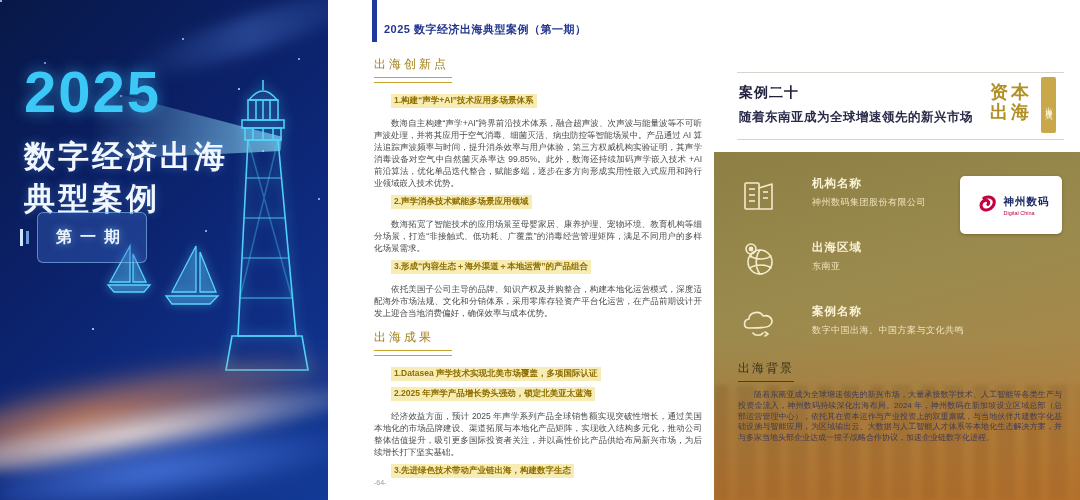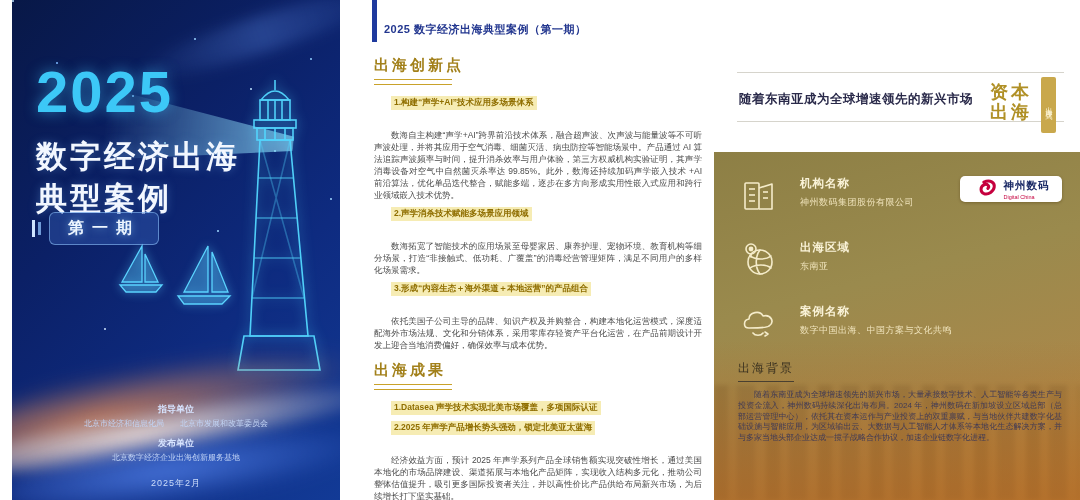--- a/index.html
+++ b/index.html
@@ -1,20 +1,20 @@
 <!DOCTYPE html>
 <html><head>
 <meta charset="utf-8">
 <style>
   html,body{margin:0;padding:0;background:#ffffff;}
   .canvas{position:relative;width:1080px;height:500px;overflow:hidden;background:#fff;
           font-family:"Liberation Sans","DejaVu Sans",sans-serif;}
 
   
-  .cover{position:absolute;left:12px;top:0;width:328px;height:500px;overflow:hidden;
+  .cover{position:absolute;left:0;top:0;width:328px;height:500px;overflow:hidden;
          background:linear-gradient(135deg,#081847 0%,#0b2066 35%,#0e2b80 65%,#123a96 100%);}
   .stars{position:absolute;left:0;top:0;width:2px;height:2px;border-radius:50%;background:#bfe4ff;
          box-shadow:182px 38px #9fd8ff,238px 88px #bfe6ff,298px 58px #8fd0ff,152px 142px #a9d9f2,
          318px 198px #9fd8ff,44px 62px #7fb8ff,92px 328px #cfe6ff,262px 150px #86c8f0,
          205px 230px #9fd8ff,120px 95px #6fa8e8,330px 120px #bfe6ff,30px 200px #5f90d8;}
   .beam{position:absolute;left:92px;top:98px;width:190px;height:72px;transform:rotate(6deg);
         background:linear-gradient(to left,rgba(150,230,255,.65),rgba(150,230,255,0));
         clip-path:polygon(100% 40%,0 0,0 100%,100% 60%);filter:blur(1px);}
   .lighthouse{position:absolute;right:6px;top:78px;filter:drop-shadow(0 0 6px rgba(80,215,255,.75));}
   .boats{position:absolute;left:100px;top:238px;filter:drop-shadow(0 0 5px rgba(90,210,255,.7));}
@@ -29,39 +29,39 @@
       background:linear-gradient(to right,rgba(90,140,255,0),rgba(110,160,255,.28),rgba(90,140,255,0));}
   .c-year{position:absolute;left:24px;top:58px;font-size:58px;font-weight:bold;color:#3cc8f7;
           letter-spacing:2px;text-shadow:0 0 14px rgba(70,200,255,.55);}
   .c-title{position:absolute;left:24px;color:#f2f7ff;font-weight:bold;font-size:31px;letter-spacing:3px;
            text-shadow:0 0 10px rgba(120,190,255,.35);}
   .c-t1{top:136px;} .c-t2{top:178px;}
   .badge-row{position:absolute;left:20px;top:212px;display:flex;align-items:center;gap:8px;}
   .tickbars{display:flex;gap:3px;}
   .tickbars i{display:block;width:3px;height:17px;background:#cfe4ff;}
   .tickbars i:last-child{background:#6f9bd8;height:13px;margin-top:2px;}
-  .issue-badge{padding:5px 18px;background:rgba(64,110,200,.35);border:1px solid rgba(150,200,255,.55);
+  .issue-badge{padding:14px 18px;background:rgba(64,110,200,.35);border:1px solid rgba(150,200,255,.55);
                border-radius:6px;color:#ecf5ff;font-size:16px;font-weight:bold;letter-spacing:8px;
                text-shadow:0 0 8px rgba(140,210,255,.6);}
   .c-footer{position:absolute;left:0;right:0;bottom:10px;text-align:center;color:#d7e4ff;}
   .c-f-label{font-size:9px;font-weight:bold;margin-bottom:2px;}
   .c-f-orgs{font-size:8px;margin-bottom:8px;color:#c2d4f5;}
   .c-f-org2{font-size:8px;margin-bottom:14px;color:#c2d4f5;}
   .c-date{font-size:9px;letter-spacing:1px;color:#cdddfa;}
 
   
   .report{position:absolute;left:358px;top:0;width:352px;height:500px;background:#fff;}
   .corner-bar{position:absolute;left:14px;top:0;width:5px;height:42px;background:#1f3a9e;}
   .rp-header{position:absolute;left:26px;top:22px;font-size:11px;font-weight:bold;color:#22368f;letter-spacing:.5px;}
   .rp-body{position:absolute;left:16px;right:8px;top:56px;}
-  .sec-title{color:#a2801a;font-size:15px;font-weight:bold;letter-spacing:3px;}
+  .sec-title{color:#a2801a;font-size:12px;font-weight:normal;letter-spacing:3px;}
   .sec-rule{width:78px;height:4px;border-top:1px solid #c9a22a;border-bottom:1px solid #c9a22a;margin:4px 0 6px 0;}
   .pt-title{display:inline-block;background:#f6ecb4;color:#8f6e00;font-size:8.5px;font-weight:bold;
             padding:1px 3px;margin:4px 0 1px 17px;}
-  .pt-body{font-size:8.5px;line-height:12px;color:#4c4c4c;text-align:justify;text-indent:2em;margin:18px 0 1px 0;}
+  .pt-body{font-size:8.5px;line-height:12px;color:#4c4c4c;text-align:justify;text-indent:2em;margin:8px 0 1px 0;}
   .sec2{margin-top:10px;}
   .page-num{position:absolute;left:16px;bottom:14px;font-size:7px;color:#9a9a9a;}
 
   
   .case{position:absolute;left:710px;top:0;width:370px;height:500px;background:#fff;}
   .case-head{position:absolute;left:27px;right:16px;top:72px;border-top:1px solid #d6d4cc;
              border-bottom:1px solid #d6d4cc;padding:11px 0 13px 2px;}
   .case-no{font-size:14px;font-weight:bold;color:#21213d;letter-spacing:1px;}
   .case-title{font-size:12.5px;font-weight:bold;color:#2a2a4a;margin-top:7px;letter-spacing:.5px;}
   .mode-tag{position:absolute;right:32px;top:9px;width:42px;text-align:center;color:#b09026;
@@ -72,24 +72,24 @@
   .gold{position:absolute;left:4px;right:0;top:152px;bottom:0;overflow:hidden;
         background:linear-gradient(165deg,#8d7f45 0%,#9a8a4d 38%,#a8884a 68%,#bf8a3e 100%);}
   .haze{position:absolute;left:0;right:0;bottom:0;height:160px;
         background:linear-gradient(to top,rgba(175,95,30,.55),rgba(175,95,30,0));}
   .bldg{position:absolute;left:0;right:0;bottom:0;height:115px;opacity:.45;filter:blur(2px);
         background:repeating-linear-gradient(90deg,rgba(90,60,20,.45) 0 14px,rgba(130,85,35,.15) 14px 23px,
         rgba(80,55,25,.38) 23px 41px,rgba(140,95,40,.12) 41px 52px);}
   .gold-inner{position:absolute;left:24px;right:18px;top:0;}
   .field{display:flex;align-items:flex-start;margin-top:22px;}
   .field .f-icon{width:42px;flex:none;}
-  .f-text{margin-left:20px;padding-top:2px;}
+  .f-text{margin-left:32px;padding-top:2px;}
   .f-label{font-size:11.5px;font-weight:bold;color:#faf3d8;letter-spacing:1px;}
   .f-value{font-size:9px;color:#efe3bb;margin-top:5px;letter-spacing:.5px;}
-  .logo-box{position:absolute;right:0px;top:24px;width:102px;height:26px;background:#fff;border-radius:5px;
+  .logo-box{position:absolute;right:0px;top:24px;width:102px;height:58px;background:#fff;border-radius:5px;
             display:flex;align-items:center;justify-content:center;gap:5px;box-shadow:0 1px 3px rgba(60,40,0,.35);}
   .logo-txt .cn{font-size:10.5px;font-weight:bold;color:#1b2a66;letter-spacing:1px;}
   .logo-txt .en{font-size:5.5px;color:#c5003e;margin-top:1px;}
   .bg-sec{margin-top:16px;position:relative;}
   .bg-title{font-size:12px;font-weight:normal;color:#3b3220;letter-spacing:2px;}
   .bg-rule{width:56px;height:1px;background:#4a4030;margin:4px 0 8px 0;}
   .bg-p{font-size:8px;line-height:10.8px;color:#403a55;text-align:justify;text-indent:2em;margin:0 0 5px 0;}
 </style>
 </head>
 <body>
@@ -144,27 +144,20 @@
     <div class="c-title c-t2">典型案例</div>
 
     <div class="badge-row">
       <span class="tickbars">
           <i></i>
           <i></i>
         </span>
       <span class="issue-badge">第一期</span>
     </div>
 
-    <div class="c-footer">
-      <div class="c-f-label">指导单位</div>
-      <div class="c-f-orgs">北京市经济和信息化局　　北京市发展和改革委员会</div>
-      <div class="c-f-label">发布单位</div>
-      <div class="c-f-org2">北京数字经济企业出海创新服务基地</div>
-      <div class="c-date">2025年2月</div>
-    </div>
   </div>
 
   <div class="report">
     <div class="corner-bar"></div>
     <div class="rp-header">2025 数字经济出海典型案例（第一期）</div>
 
     <div class="rp-body">
       <div>
         <div class="sec-title">出海创新点</div>
         <div class="sec-rule"></div>
@@ -191,20 +184,21 @@
         <div class="pt-title">3.先进绿色技术带动产业链出海，构建数字生态</div>
         
       </div>
     </div>
 
     <div class="page-num">-64-</div>
   </div>
 
   <div class="case">
     <div class="case-head">
+      <div class="case-no">案例二十</div>
       <div class="case-title">随着东南亚成为全球增速领先的新兴市场</div>
       <div class="mode-tag">
         <div>资本</div>
         <div>出海</div>
       </div>
       <div class="ribbon">
         <span>出海模式</span>
       </div>
     </div>
 

